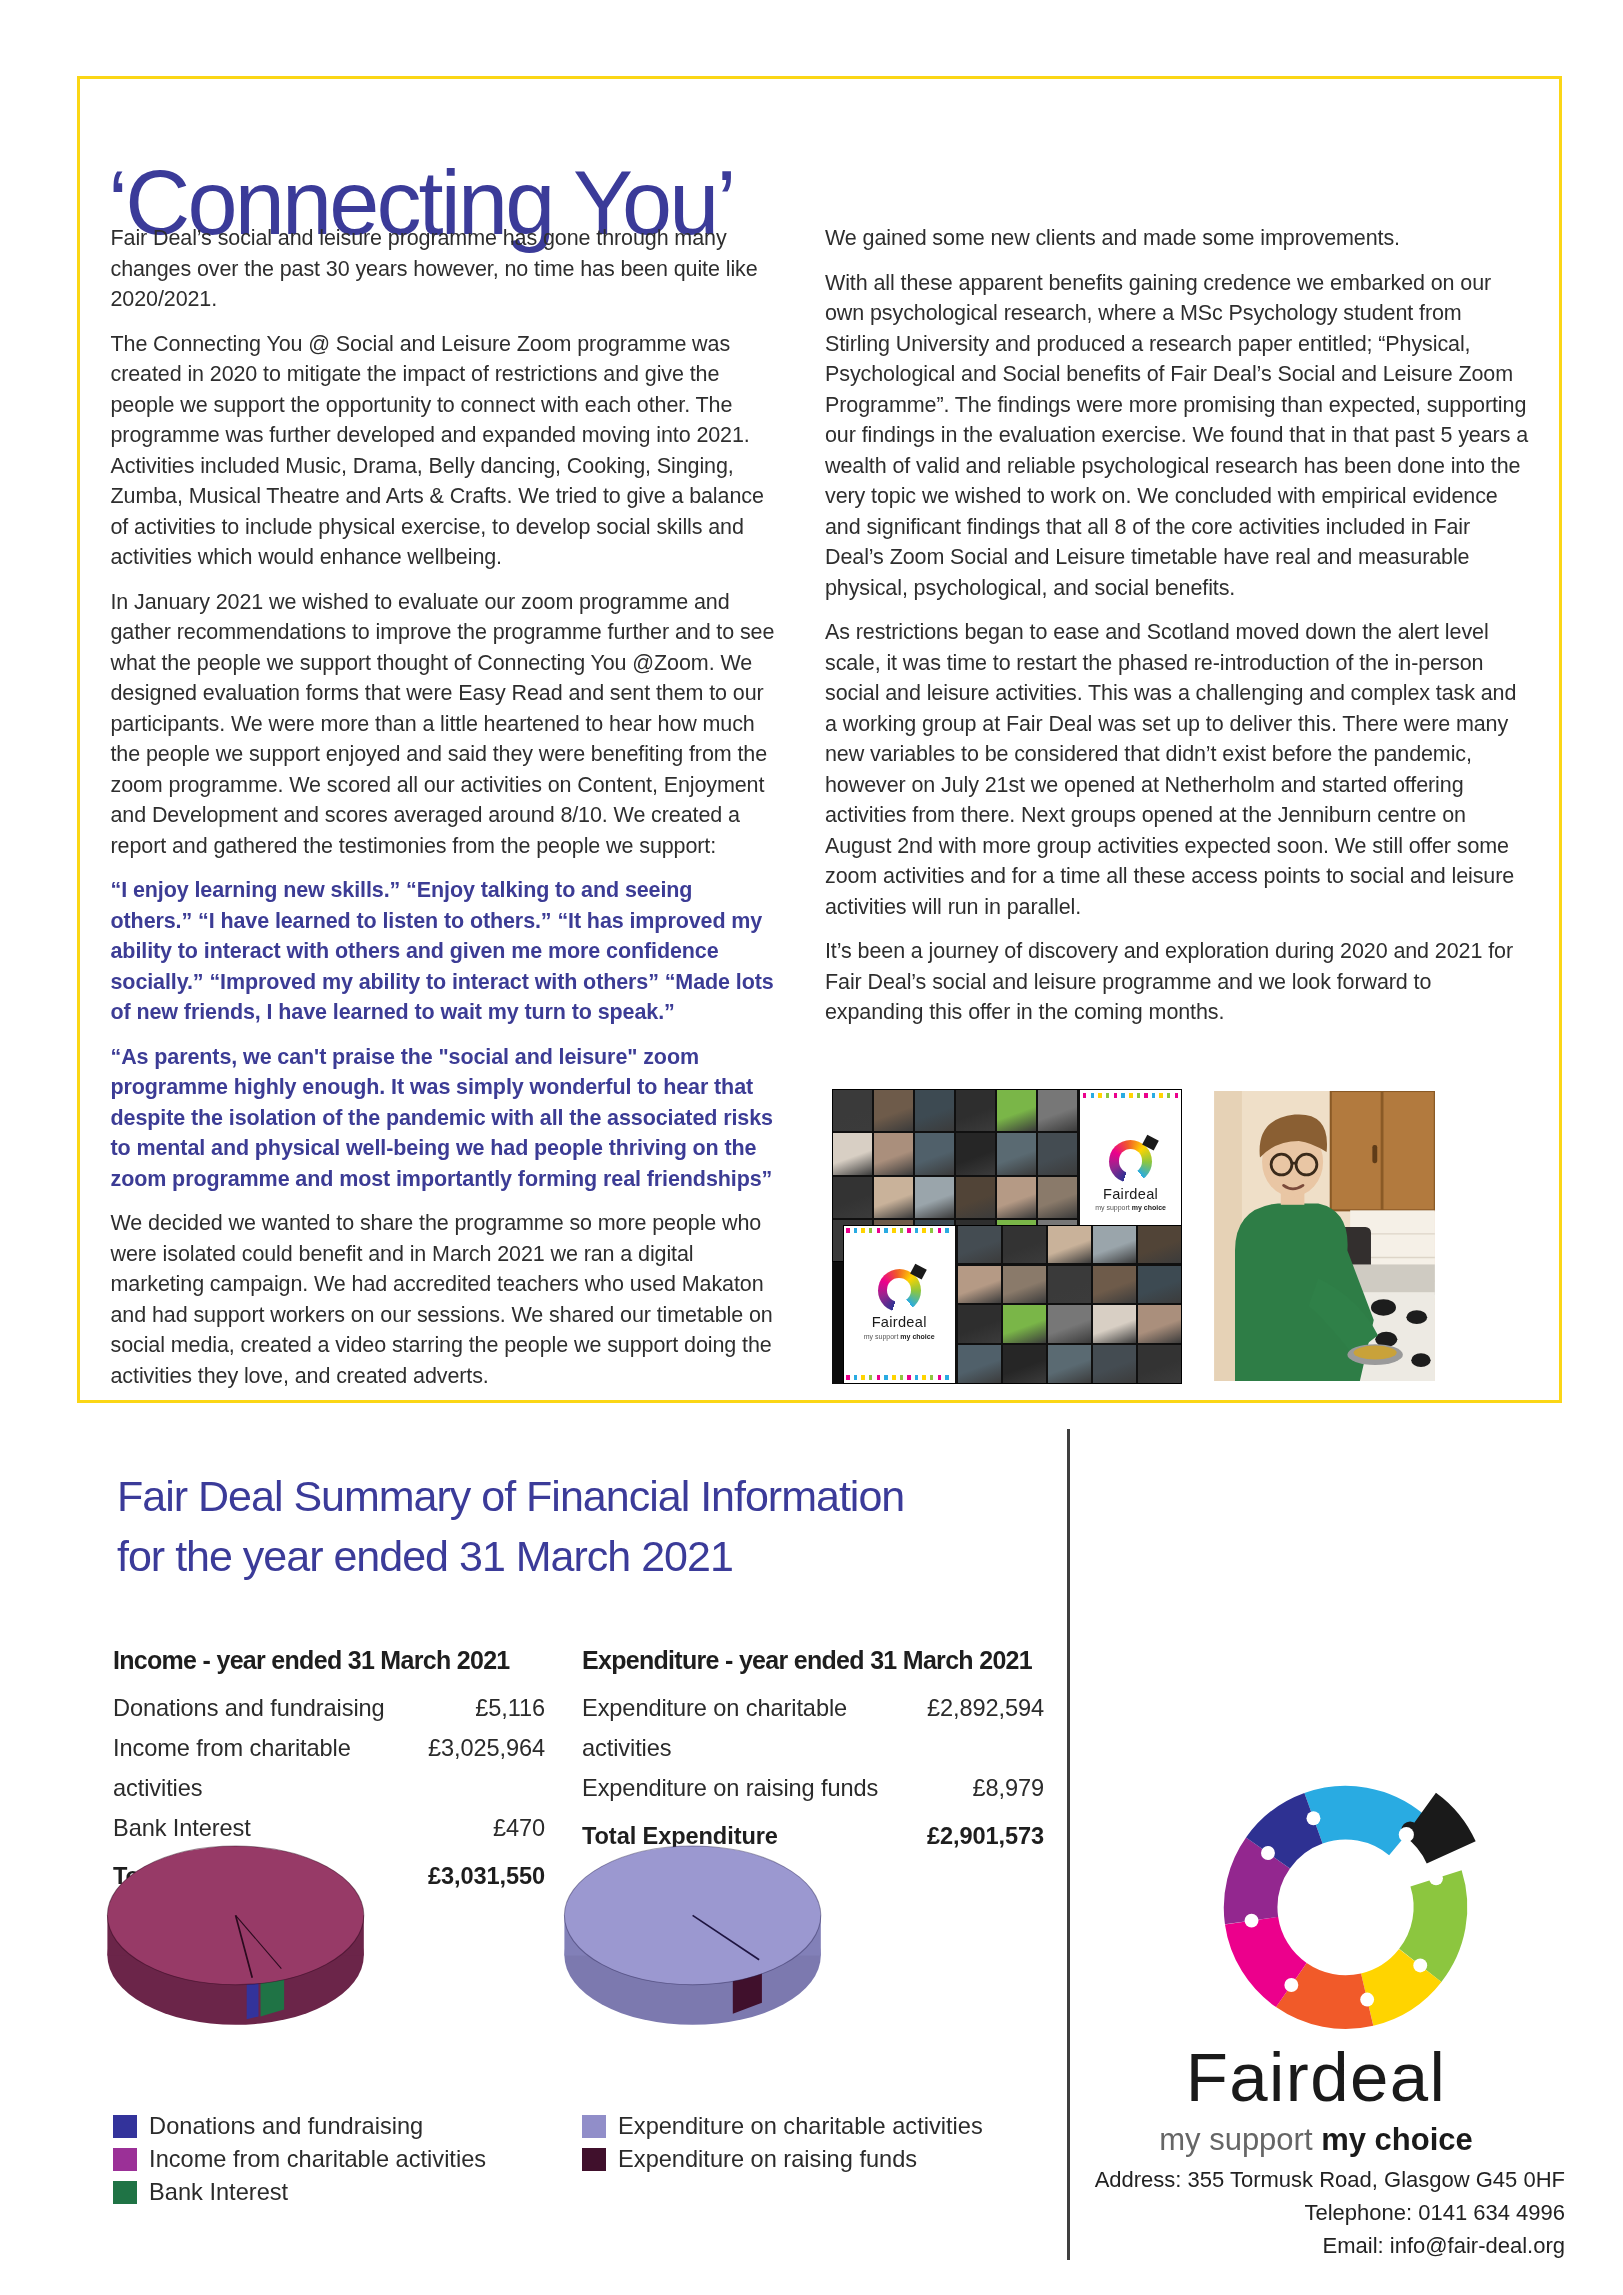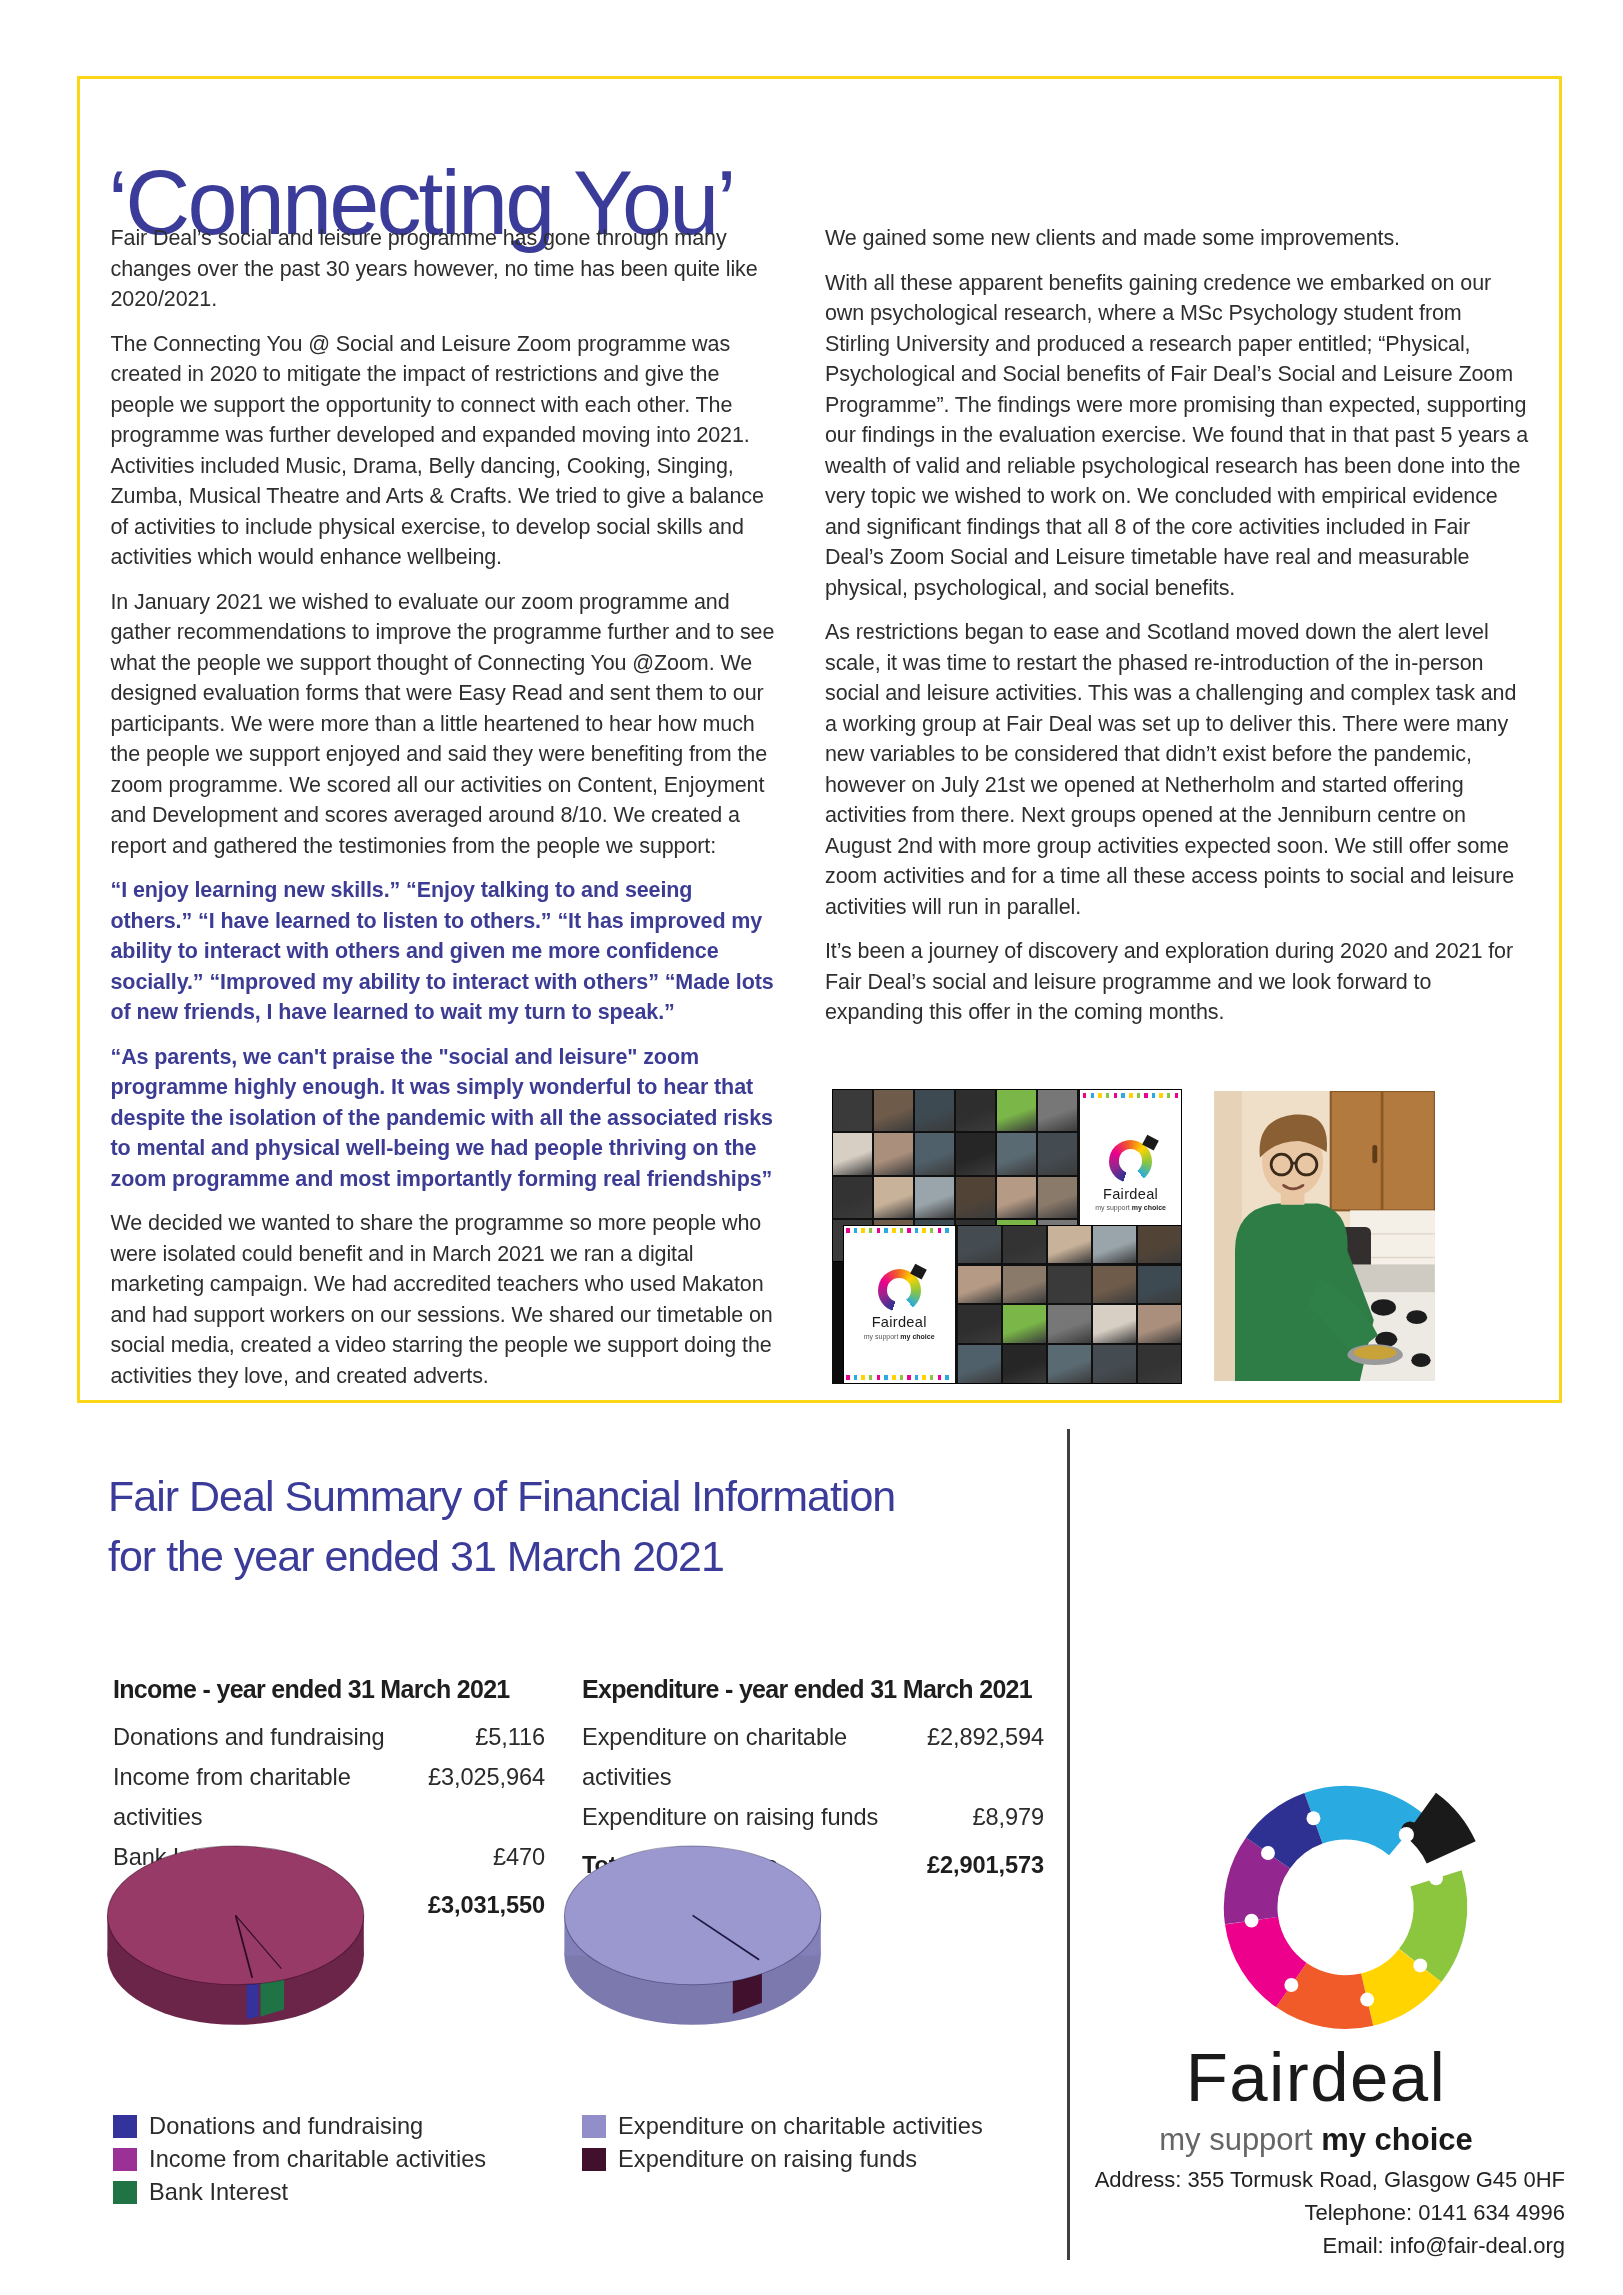--- a/index.html
+++ b/index.html
@@ -33,25 +33,25 @@
   .mini-ring{position:relative;width:43px;height:43px;border-radius:50%;
      background:conic-gradient(from 200deg,#2E3192,#93278F,#EC008C,#F15A29,#FFD400,#8CC63F,#29ABE2 84%,#ffffff 84% 100%);}
   .mini-ring::after{content:"";position:absolute;left:50%;top:50%;width:23.6px;height:23.6px;margin:-11.8px 0 0 -11.8px;border-radius:50%;background:#fff;}
   .mini-ring::before{content:"";position:absolute;right:-4.2px;top:-2.8px;width:12.5px;height:11px;background:#1a1a1a;transform:rotate(28deg);}
   .poster-name{font-size:14.6px;color:#1a1a1a;letter-spacing:0.3px;}
   .poster-tag{font-size:7px;color:#555;white-space:nowrap;}
   .poster-tag b{color:#1a1a1a;}
   .photo-cooking{left:1134px;top:1012px;width:221px;height:290px;overflow:hidden;}
 
   
-  .fin-heading{left:108px;top:1466px;font-size:43px;line-height:60px;letter-spacing:-1px;color:#3B3B99;font-weight:400;}
+  .fin-heading{left:117px;top:1466px;font-size:43px;line-height:60px;letter-spacing:-1px;color:#3B3B99;font-weight:400;}
   .table{font-size:23.6px;letter-spacing:-0.1px;}
   .tbl-income{left:113px;top:1646px;width:432px;}
   .tbl-exp{left:582px;top:1646px;width:462px;}
-  .tbl-head{font-weight:700;color:#1e1e1e;font-size:25px;letter-spacing:-0.7px;margin-bottom:12.5px;white-space:nowrap;margin-top:29px;}
+  .tbl-head{font-weight:700;color:#1e1e1e;font-size:25px;letter-spacing:-0.7px;margin-bottom:12.5px;white-space:nowrap;}
   .trow{display:flex;justify-content:space-between;line-height:40px;color:#2b2b2b;}
   .trow.total{font-weight:700;color:#1e1e1e;margin-top:8.3px;}
   .legend{font-size:23.6px;color:#2b2b2b;}
   .lgd-income{left:113px;top:2110px;}
   .lgd-exp{left:582px;top:2110px;}
   .lrow{display:flex;align-items:center;height:33px;gap:12.5px;}
   .swatch{width:23.6px;height:23.6px;flex:0 0 23.6px;}
 
   
   .sidebar{left:1067px;top:1429px;width:498px;height:867px;}

